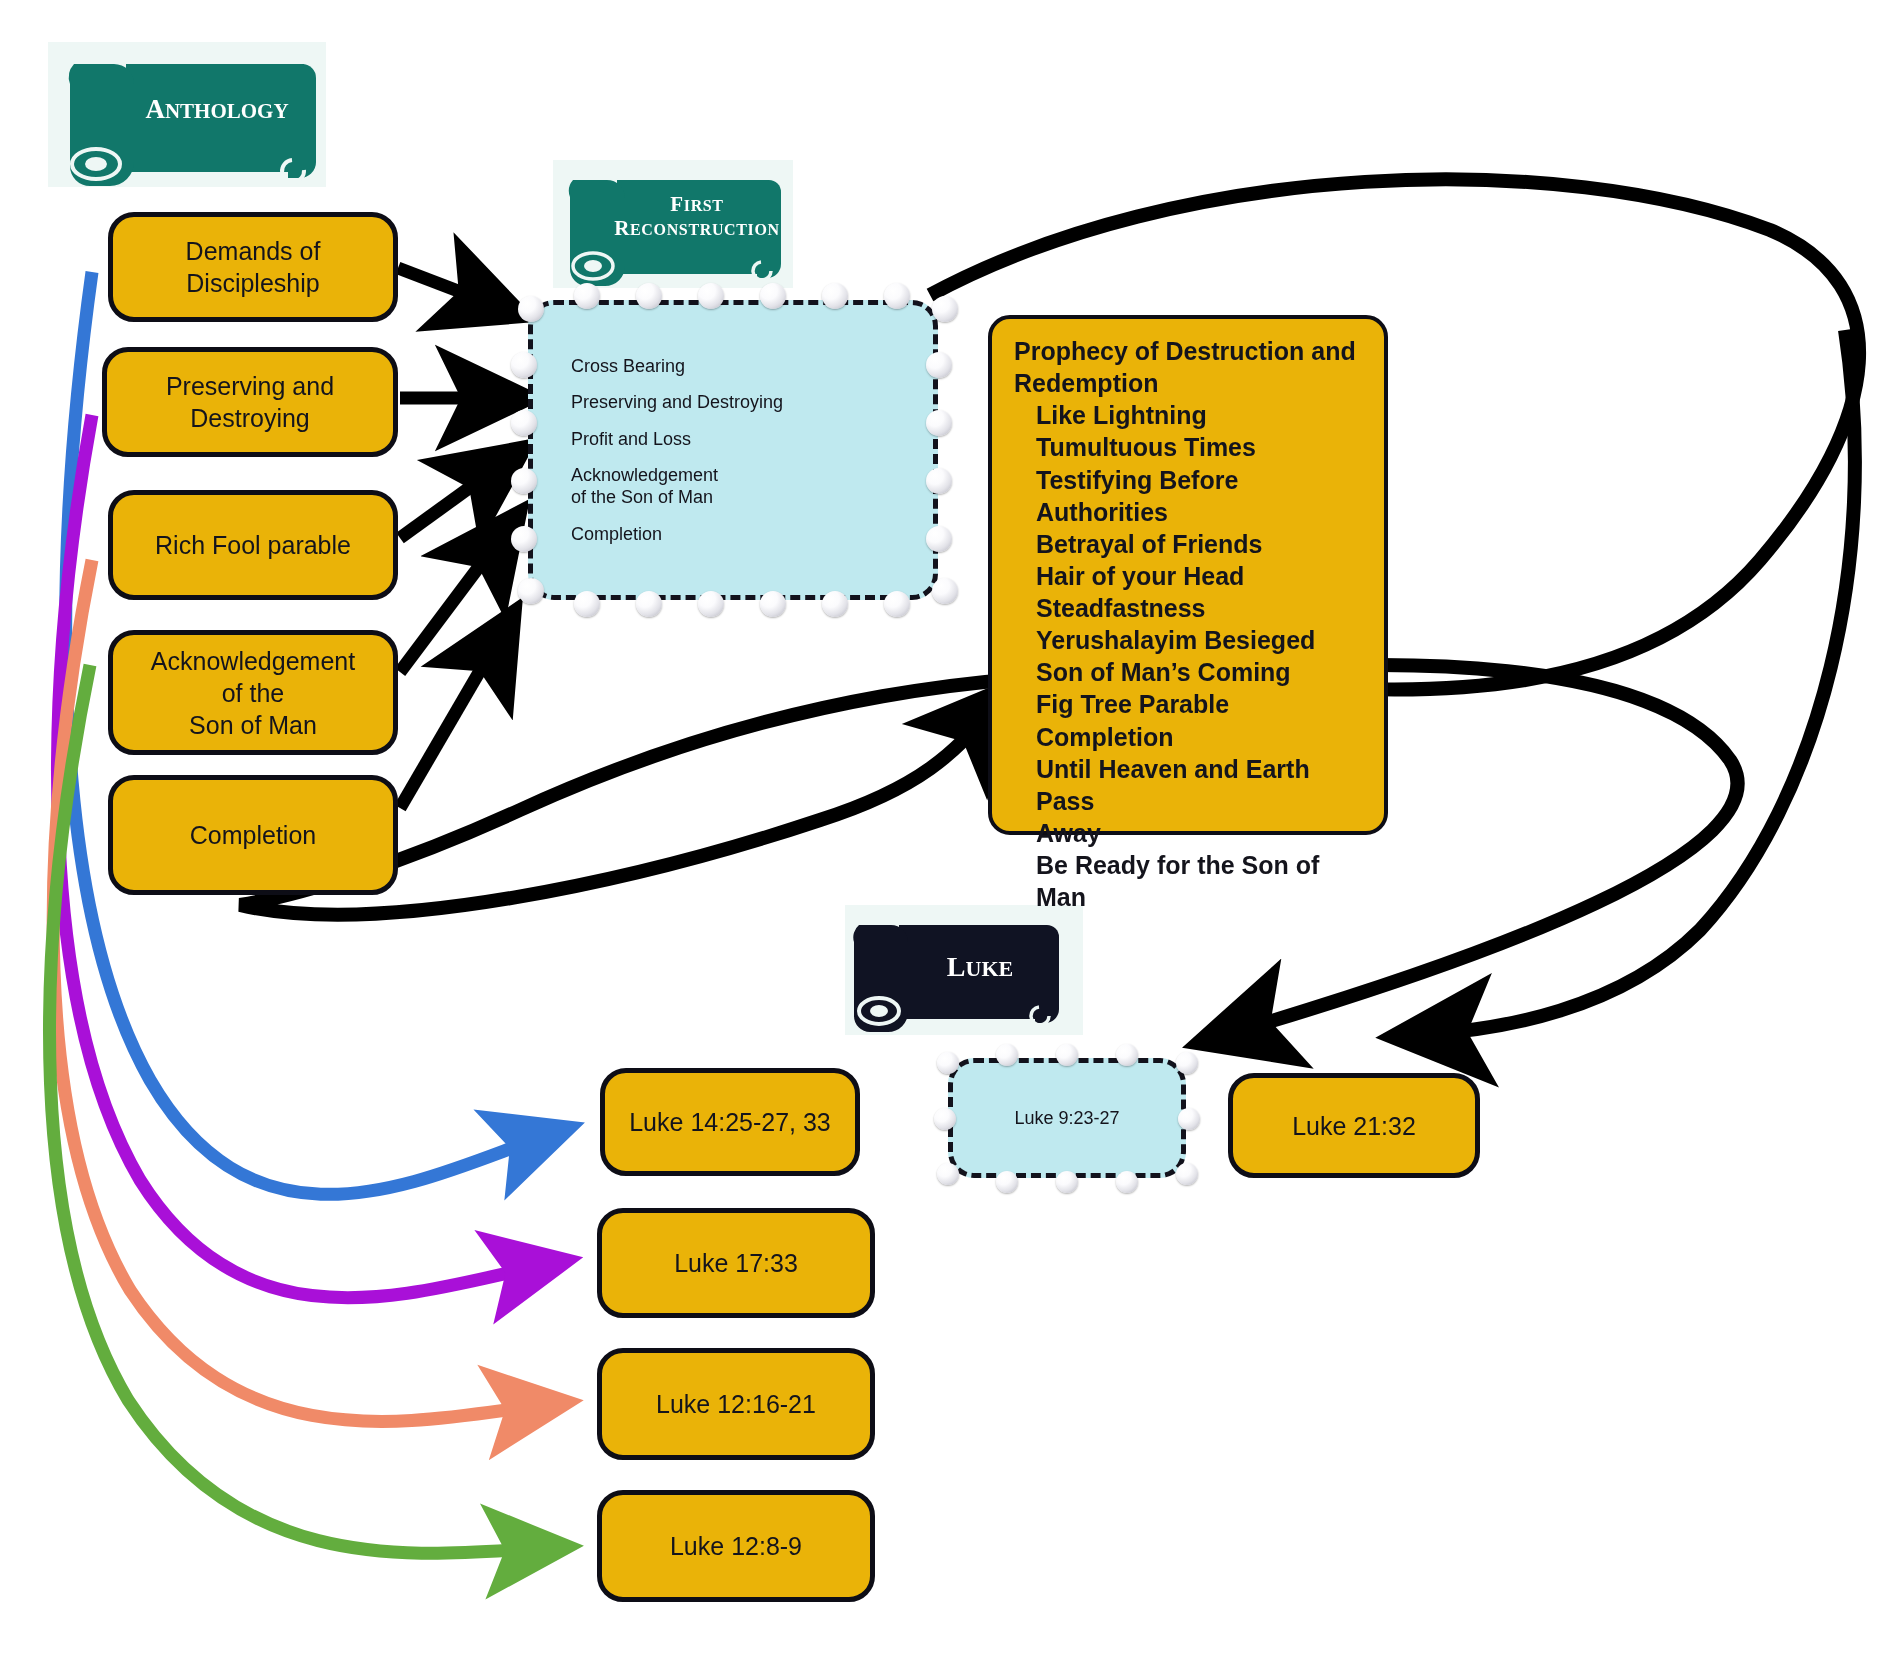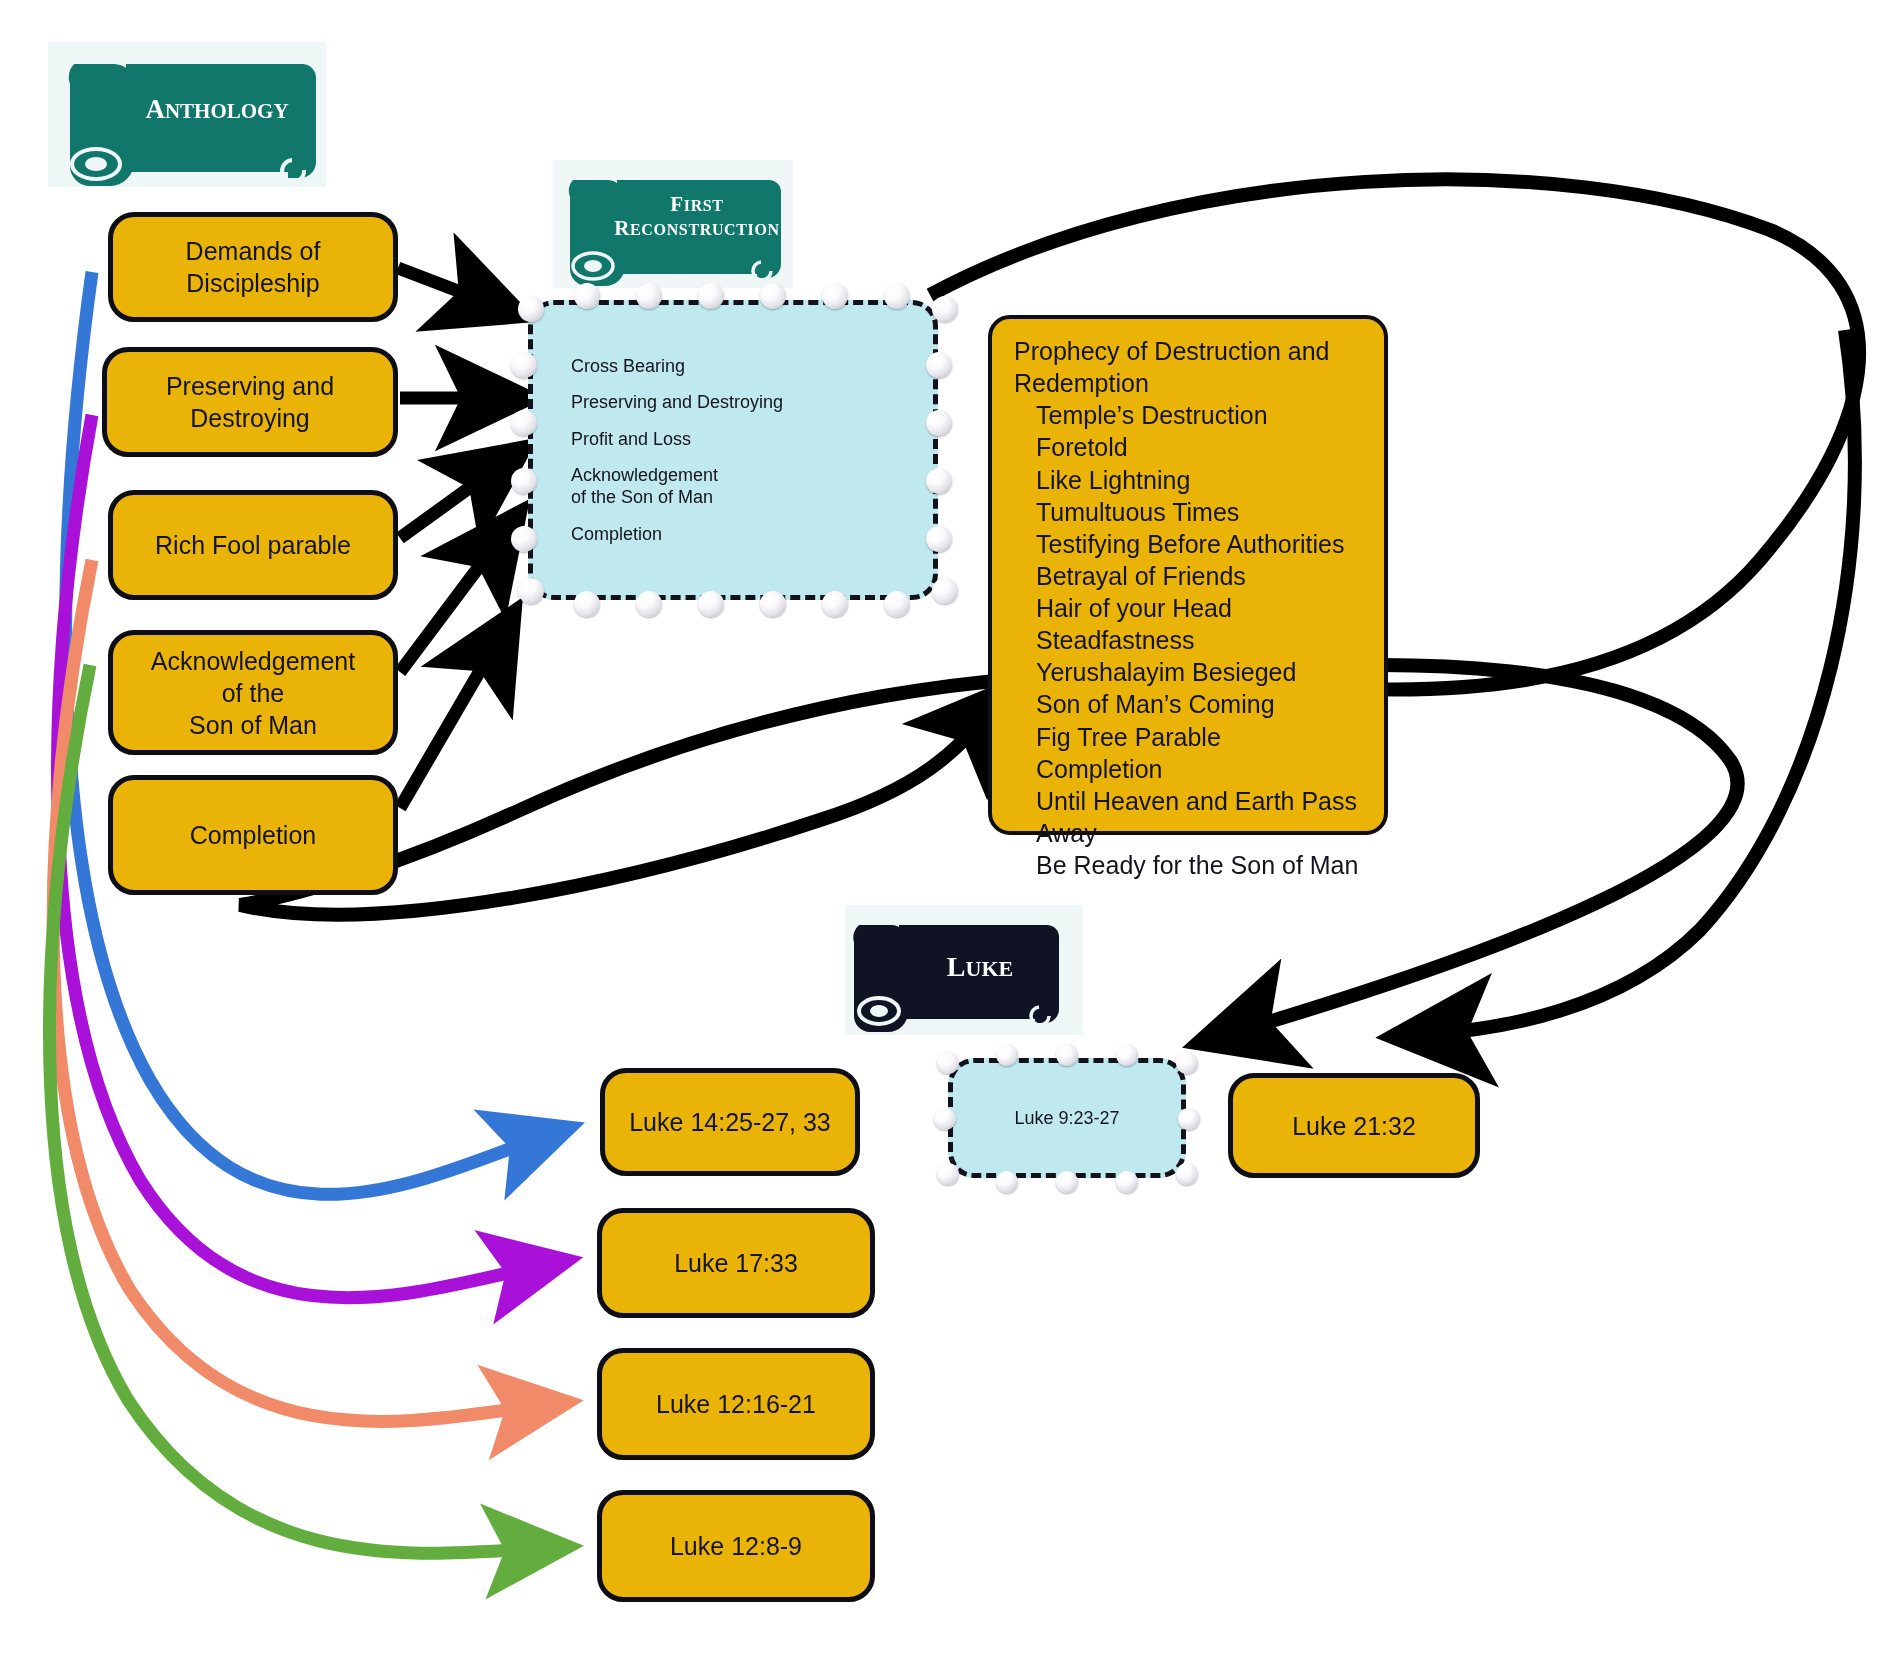--- a/index.html
+++ b/index.html
@@ -65,20 +65,21 @@
 
   
   .node.listnode {
     display: block;
     text-align: left;
     border-width: 4px;
     border-radius: 22px;
     padding: 16px 18px 16px 22px;
     font-size: 25px;
     line-height: 1.285;
+    font-weight: bold;
   }
   .listnode .lhead {
     display: block;
     white-space: pre-line;
   }
   .listnode .litem {
     display: block;
     margin-left: 22px;
   }
 
@@ -288,21 +289,20 @@
     <div class="bead" style="left:170px; top:291px;"></div>
     <div class="bead" style="left:232px; top:291px;"></div>
     <div class="bead" style="left:294px; top:291px;"></div>
     <div class="bead" style="left:356px; top:291px;"></div>
     <div class="bead" style="left:404px; top:278px;"></div>
   </div>
 
   <div class="node listnode" style="left:988px; top:315px; width:400px; height:520px;">
     <span class="lhead">Prophecy of Destruction and
 Redemption</span>
-    <span class="litem">Temple’s Destruction Foretold</span>
     <span class="litem">Like Lightning</span>
     <span class="litem">Tumultuous Times</span>
     <span class="litem">Testifying Before Authorities</span>
     <span class="litem">Betrayal of Friends</span>
     <span class="litem">Hair of your Head</span>
     <span class="litem">Steadfastness</span>
     <span class="litem">Yerushalayim Besieged</span>
     <span class="litem">Son of Man’s Coming</span>
     <span class="litem">Fig Tree Parable</span>
     <span class="litem">Completion</span>

